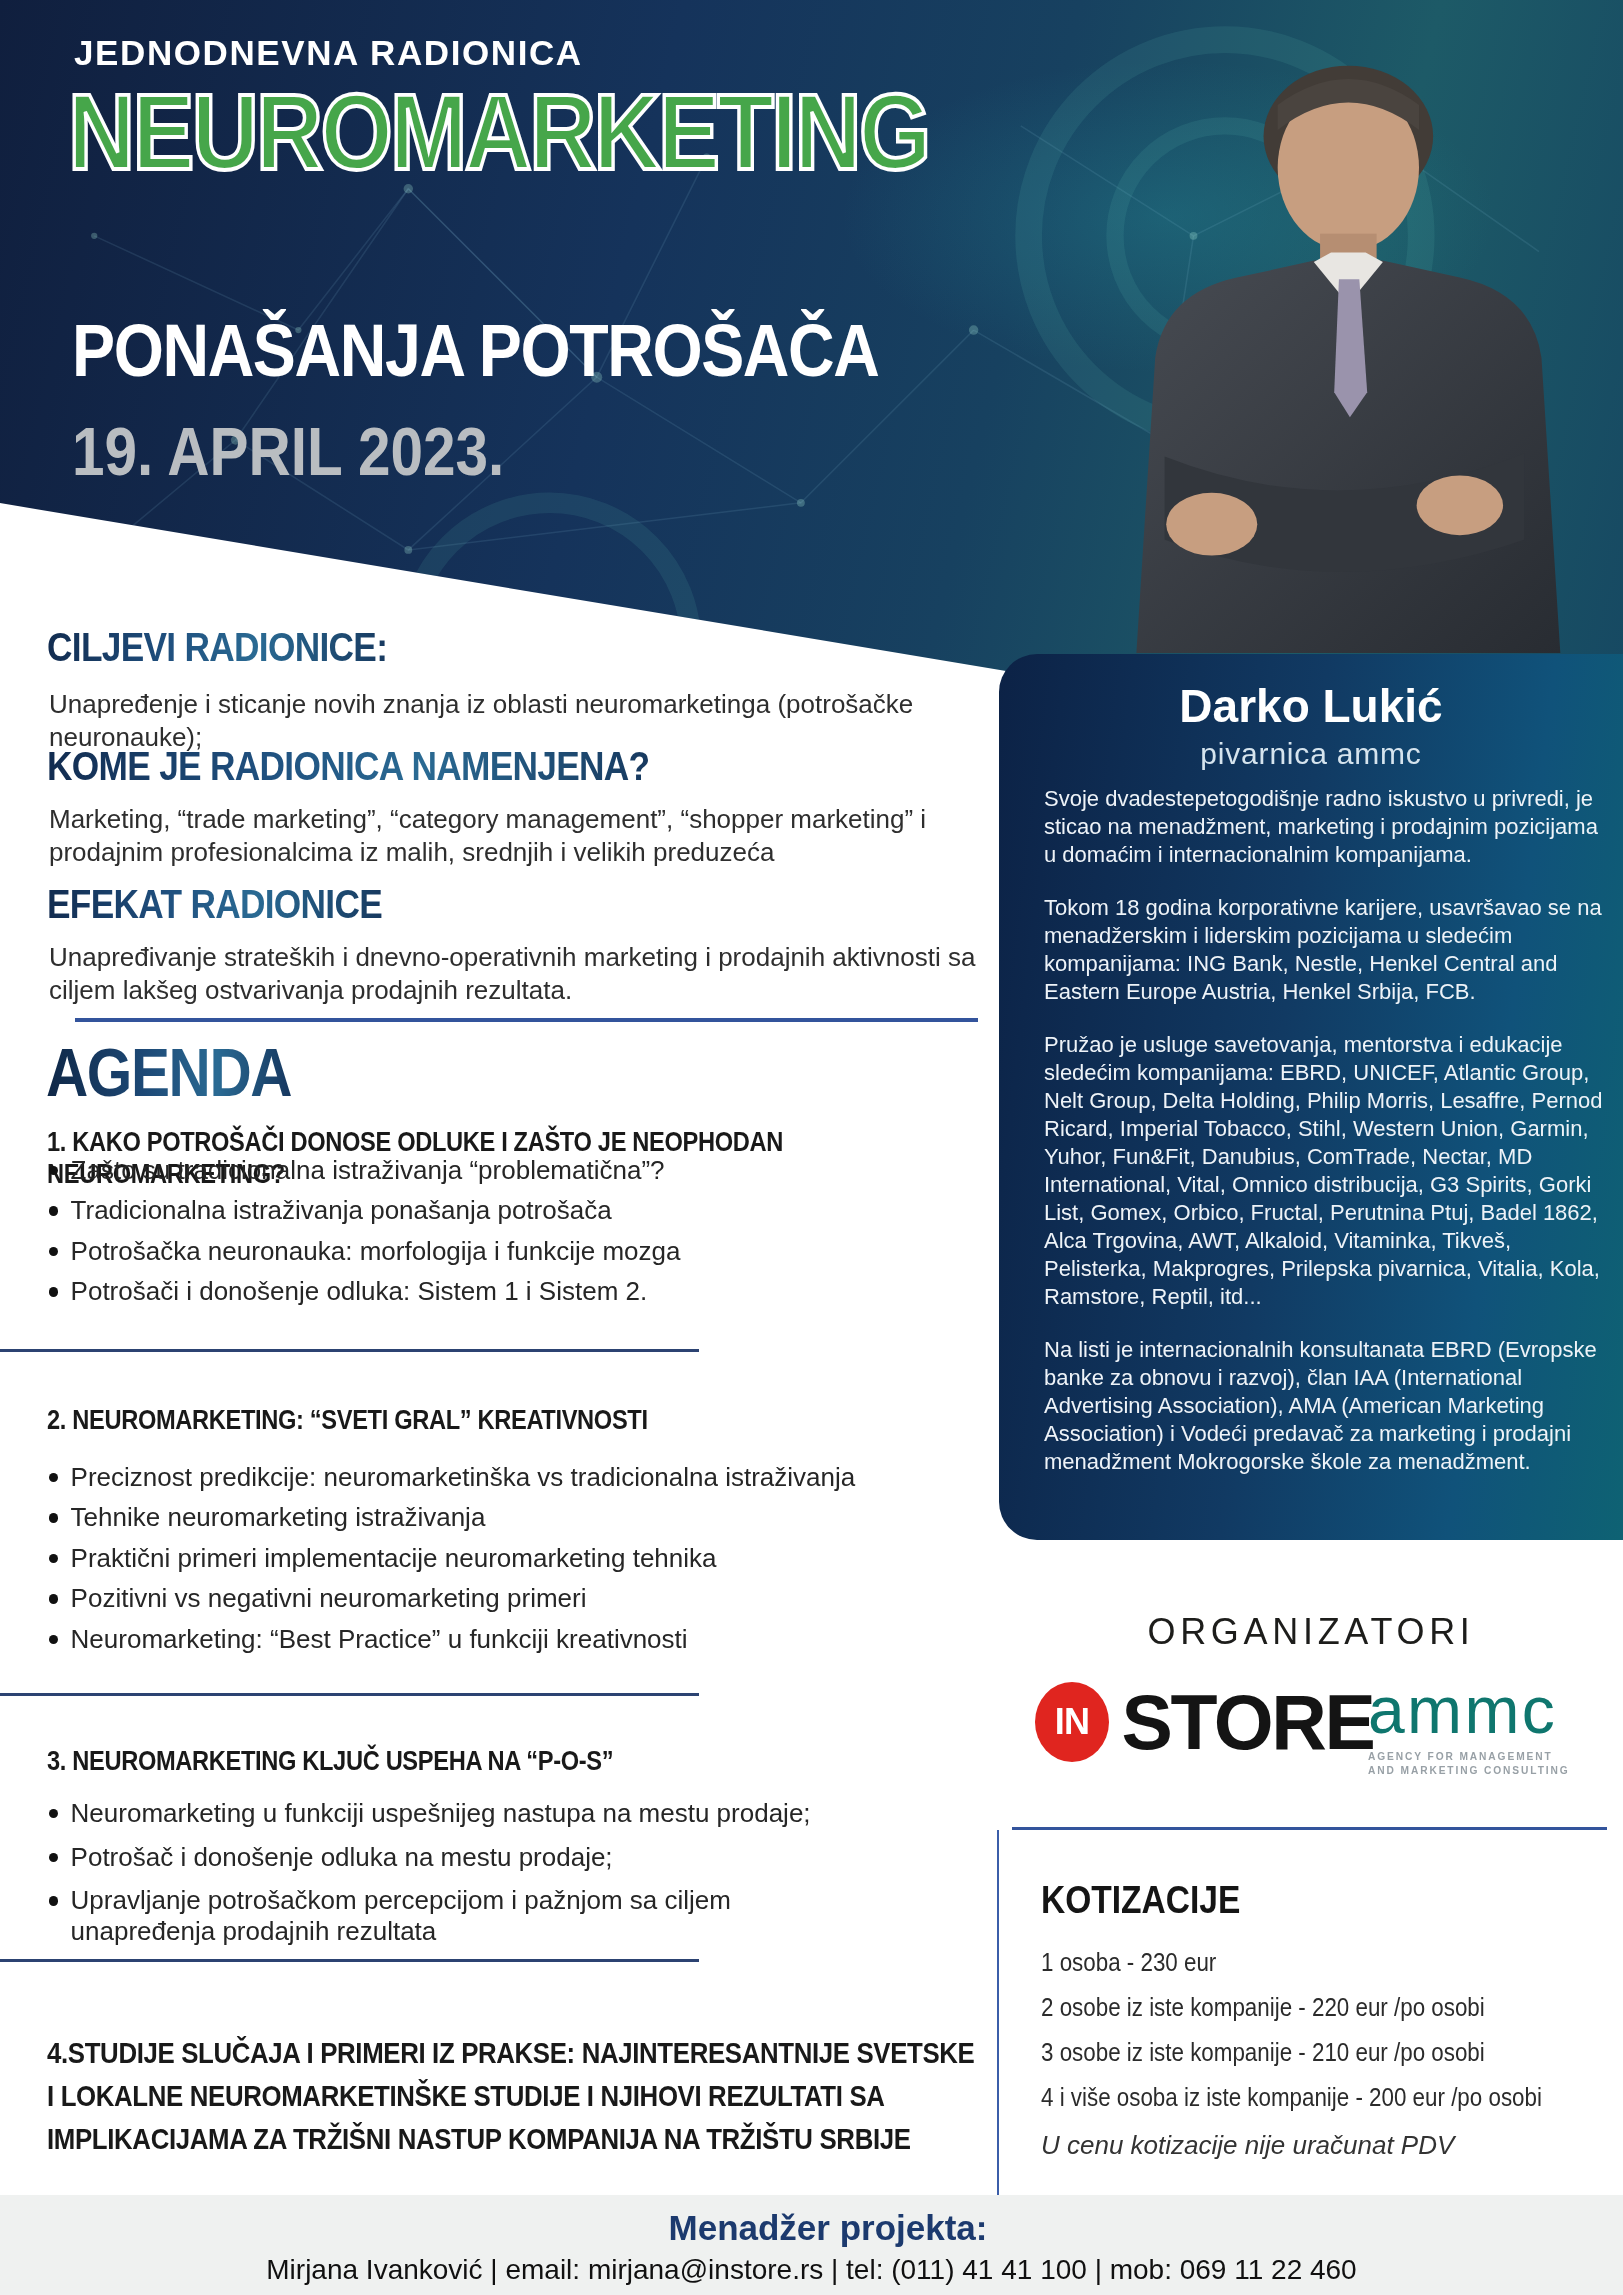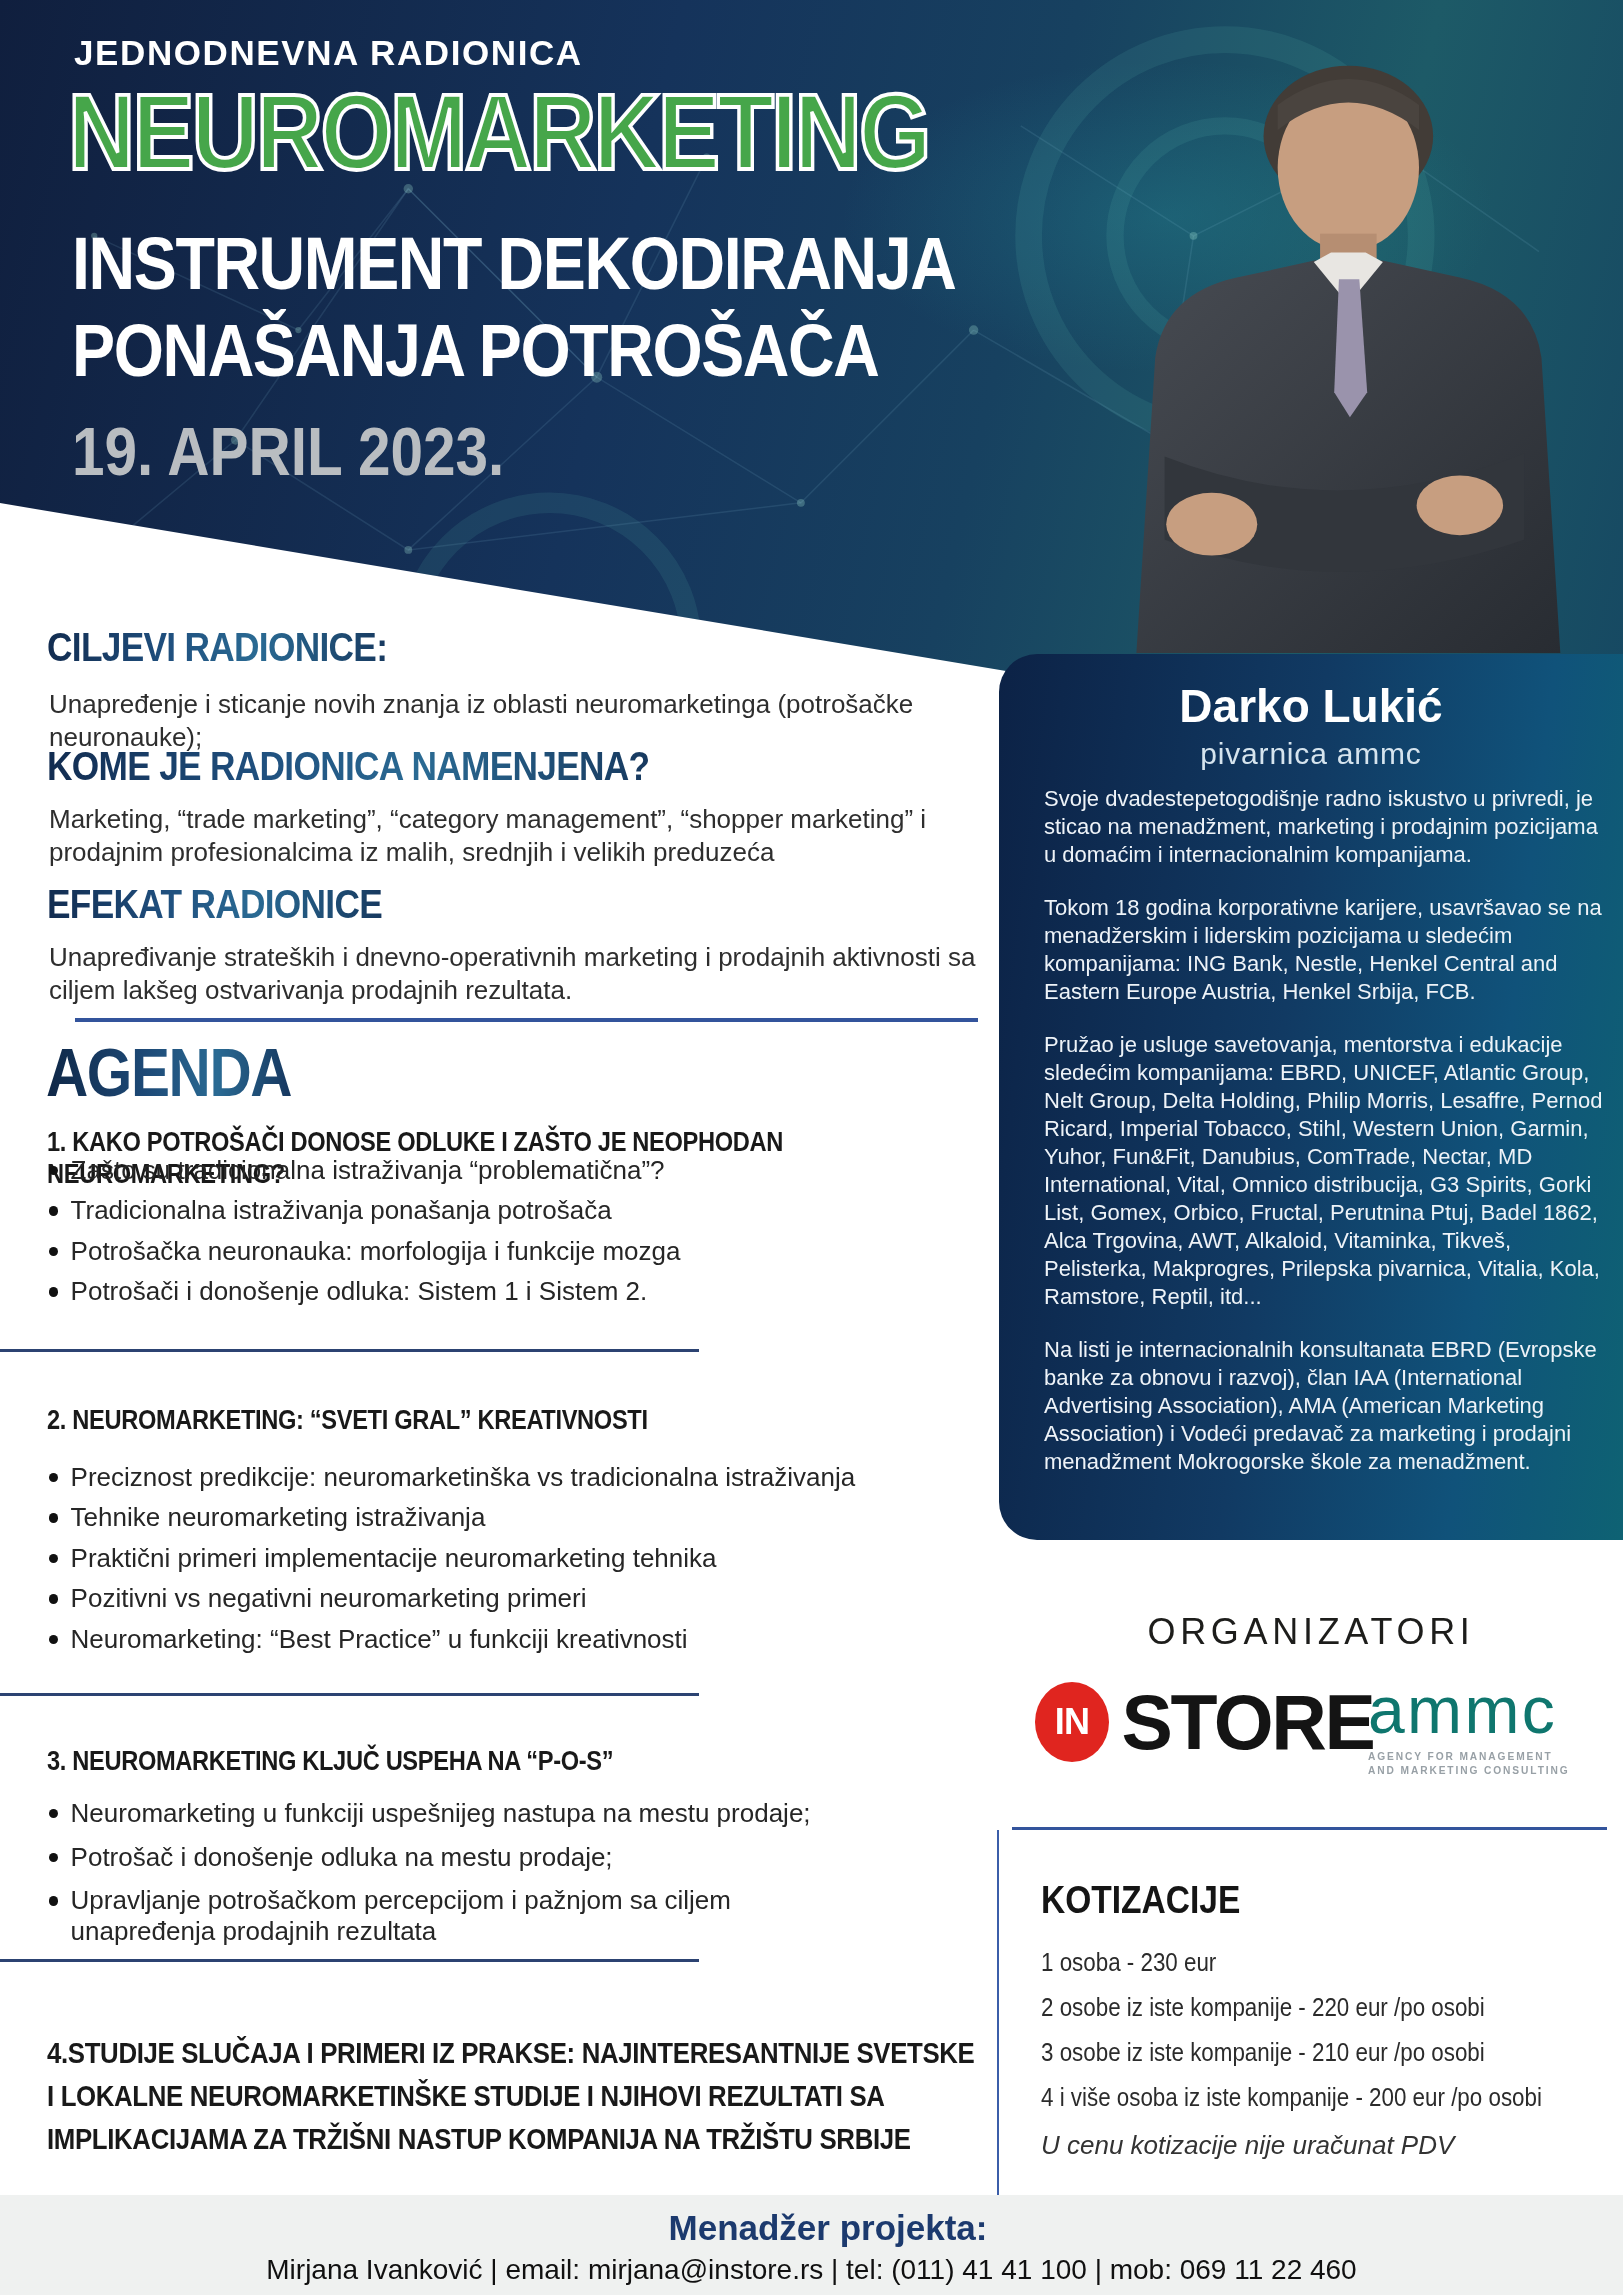--- a/index.html
+++ b/index.html
@@ -152,21 +152,20 @@
       <path d="M110,806 L134,430 Q146,348 238,328 L338,306 Q380,330 422,306 L522,328 Q614,348 626,430 L650,806 Z" fill="url(#suitg)"></path>
       <path d="M336,308 L380,362 L424,308 L402,296 L358,296 Z" fill="#e8e6e2"></path>
       <path d="M368,330 L394,330 L404,474 L382,506 L362,474 Z" fill="#9a93ac"></path>
       <path d="M146,556 Q368,644 604,552 L604,662 Q368,744 146,662 Z" fill="#32363c"></path>
       <ellipse cx="206" cy="642" rx="58" ry="40" fill="#c79e80"></ellipse>
       <ellipse cx="522" cy="618" rx="55" ry="38" fill="#c79e80"></ellipse>
     </svg>
 
     <div class="abs hero-kicker">JEDNODNEVNA RADIONICA</div>
     <div class="abs hero-title"><span class="cx">NEUROMARKETING</span></div>
-    <div class="abs hero-sub s1"><span class="cx">INSTRUMENT DEKODIRANJA</span></div>
     <div class="abs hero-sub s2"><span class="cx">PONAŠANJA POTROŠAČA</span></div>
     <div class="abs hero-date"><span class="cx">19. APRIL 2023.</span></div>
   </div>
 
   <div class="abs" style="left:47px; top:627px;"><span class="cx sec-heading">CILJEVI RADIONICE:</span></div>
   <div class="abs body-text" style="left:49px; top:688px; width:903px;">Unapređenje i sticanje novih znanja iz oblasti neuromarketinga (potrošačke neuronauke);</div>
 
   <div class="abs" style="left:47px; top:746px;"><span class="cx sec-heading">KOME JE RADIONICA NAMENJENA?</span></div>
   <div class="abs body-text" style="left:49px; top:803px; width:895px;">Marketing, “trade marketing”, “category management”, “shopper marketing” i prodajnim profesionalcima iz malih, srednjih i velikih preduzeća</div>
 

